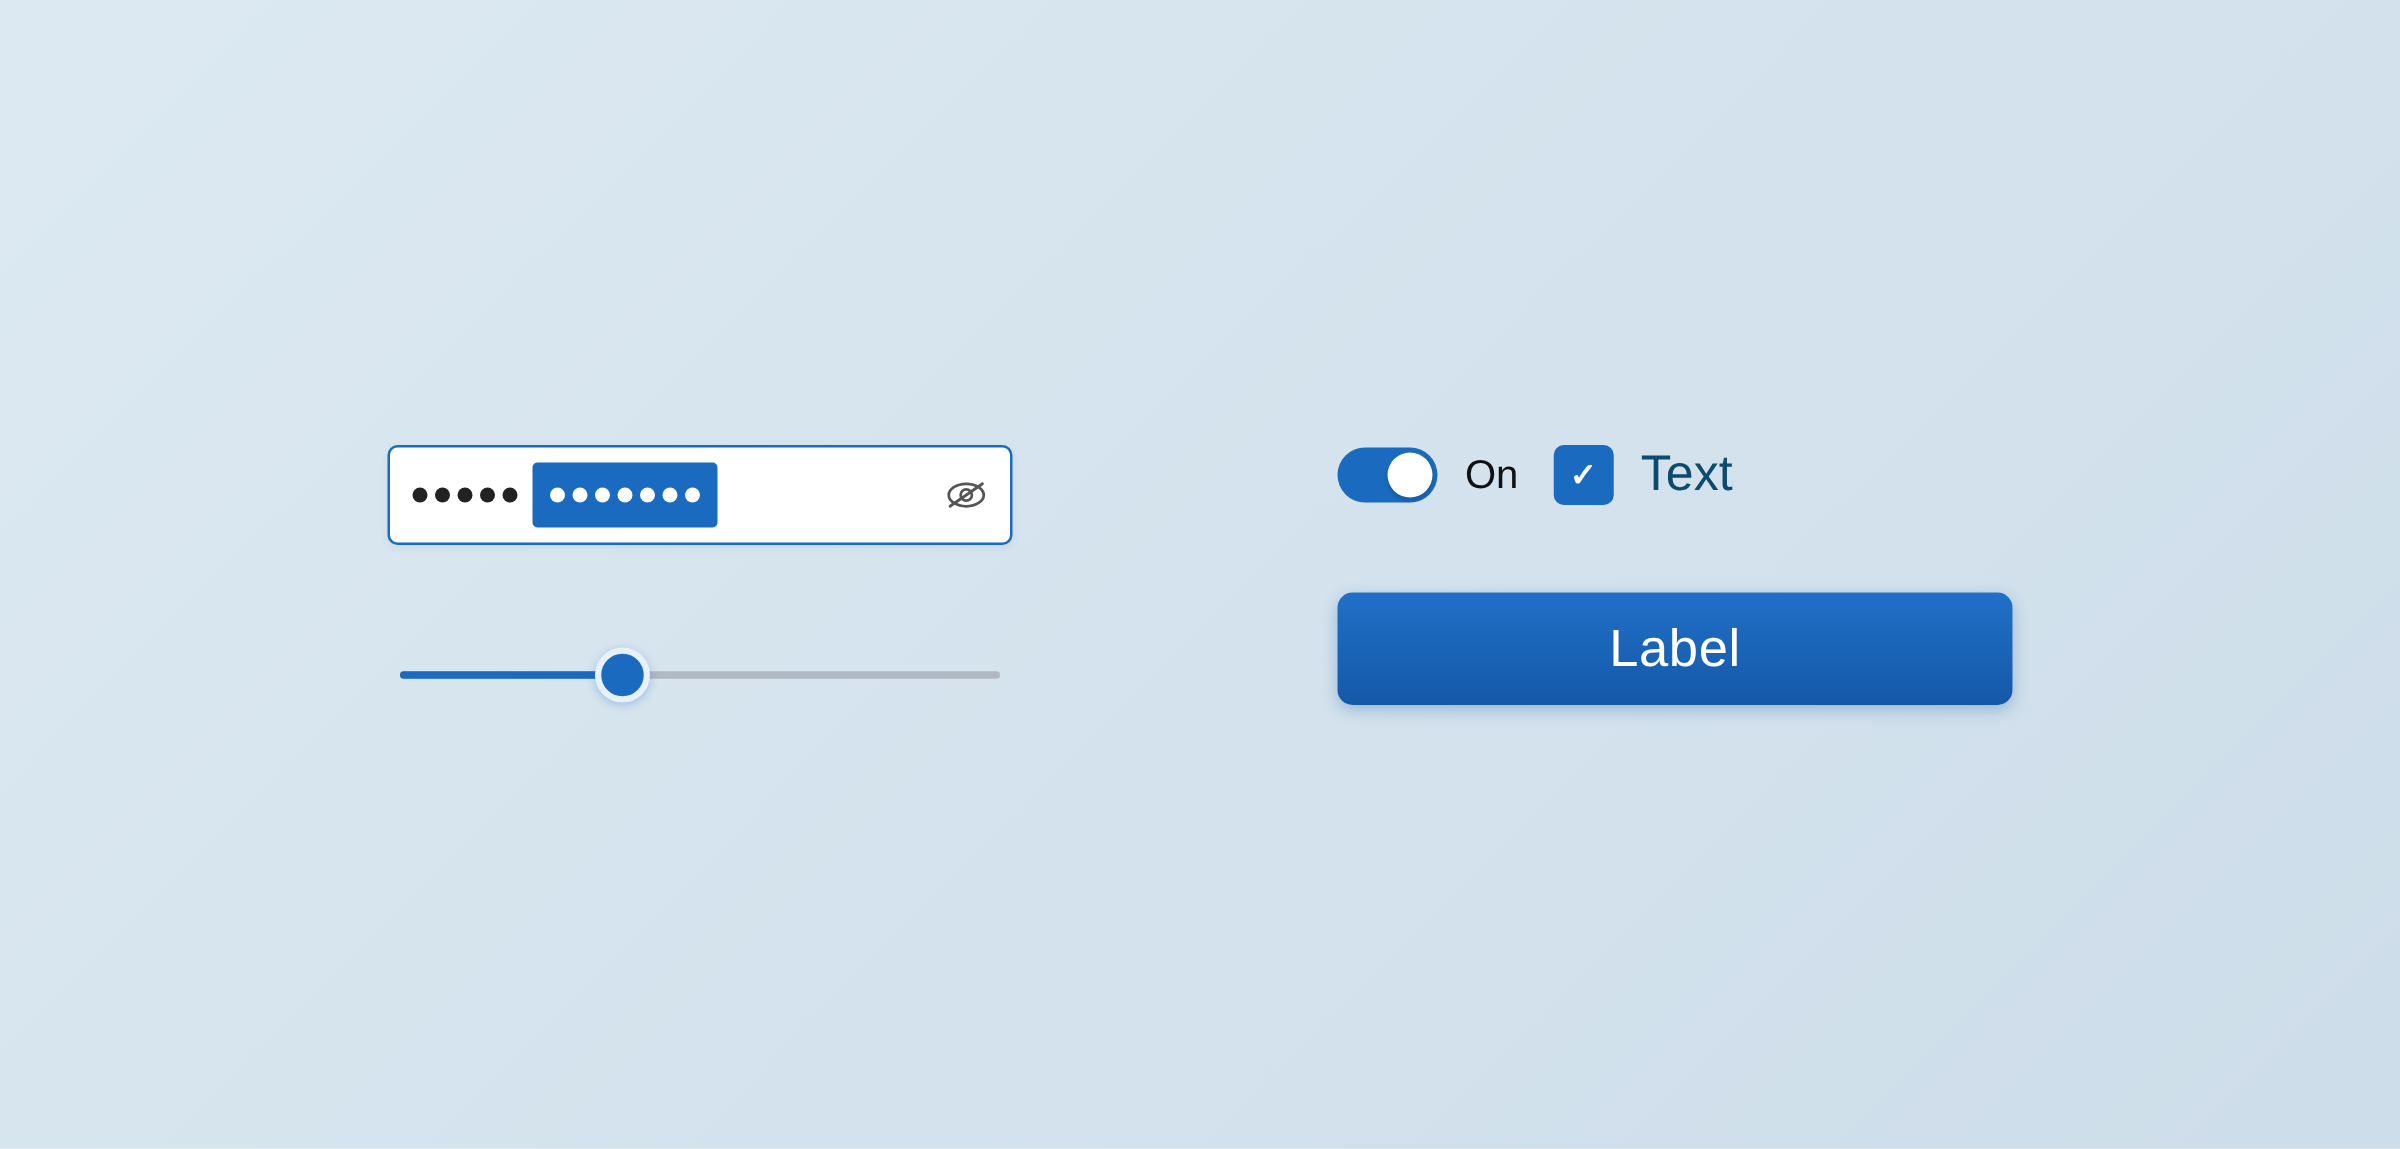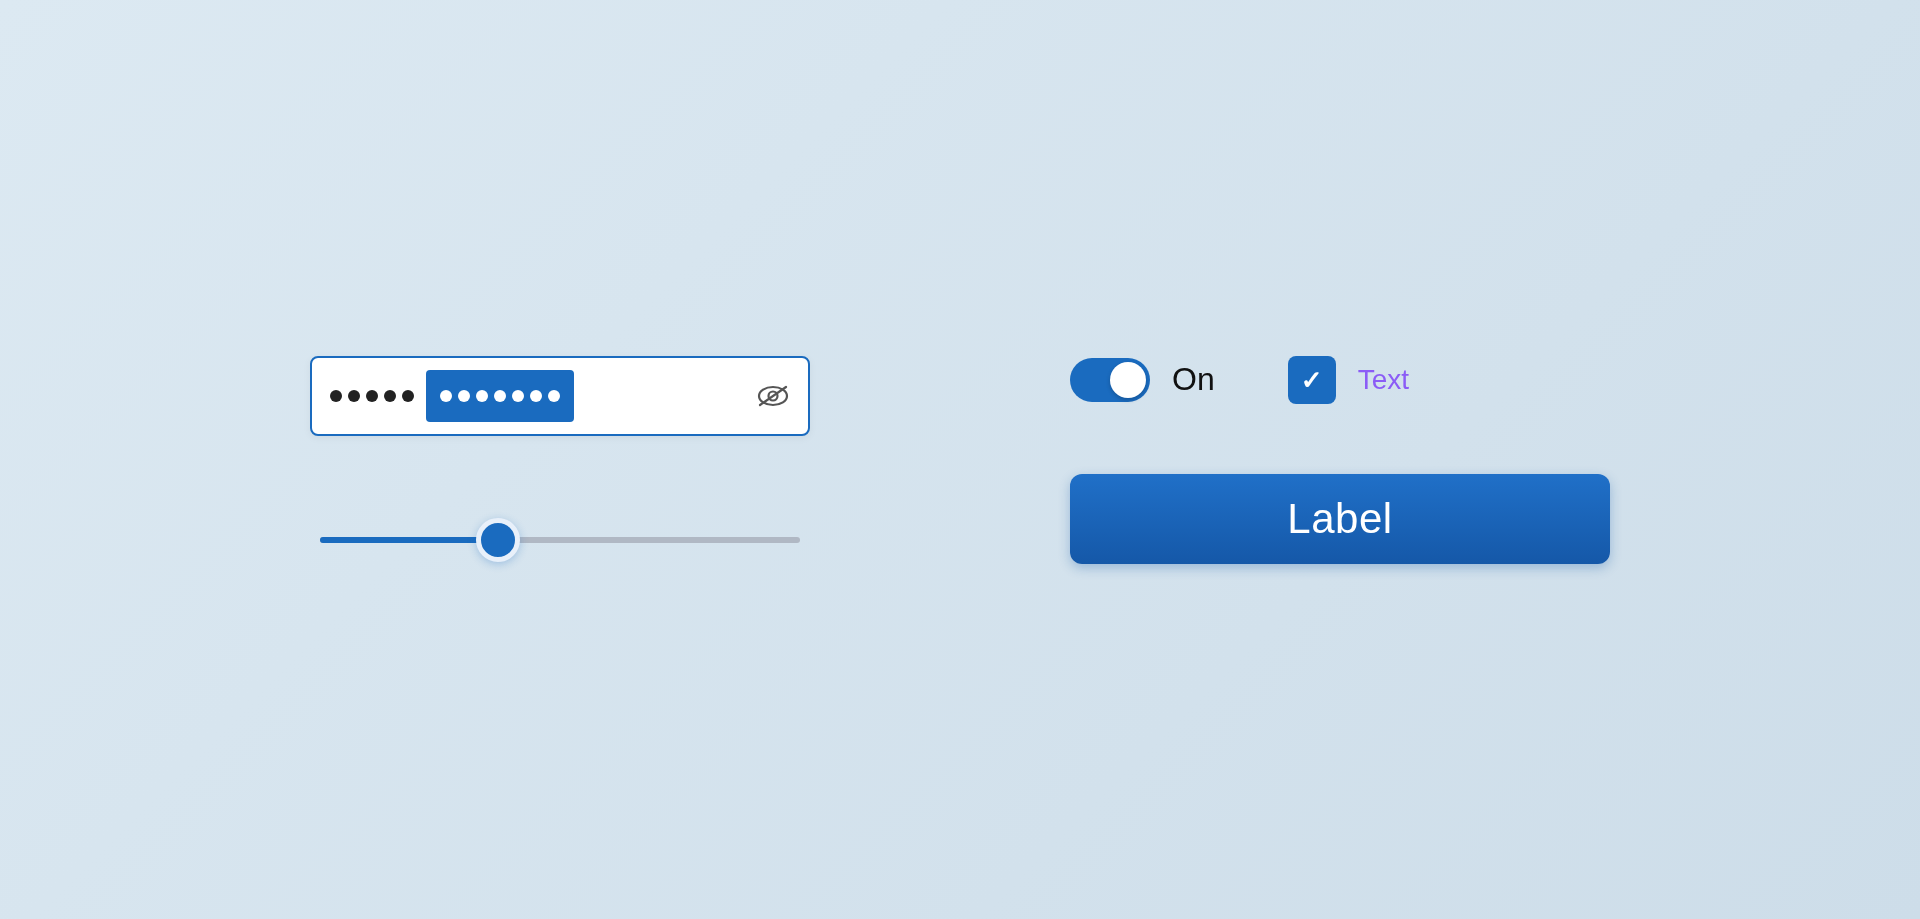--- a/index.html
+++ b/index.html
@@ -136,21 +136,21 @@
       flex-direction: column;
       gap: 70px;
       flex: 1;
       max-width: 540px;
     }
 
     
     .toggle-row {
       display: flex;
       align-items: center;
-      gap: 73px;
+      gap: 28px;
     }
 
     .toggle-group {
       display: flex;
       align-items: center;
       gap: 22px;
     }
 
     
     .toggle-switch {
@@ -200,23 +200,23 @@
     }
 
     .checkmark {
       color: #fff;
       font-size: 26px;
       font-weight: 700;
       line-height: 1;
     }
 
     .checkbox-label {
-      font-size: 28px;
+      font-size: 40px;
       font-weight: 400;
-      color: #8b5cf6;
+      color: #0c4a6e;
     }
 
     
     .big-button {
       background: #1a5fb4;
       background: linear-gradient(180deg, #2070c8 0%, #1558a8 100%);
       color: #fff;
       border: none;
       border-radius: 12px;
       width: 100%;

